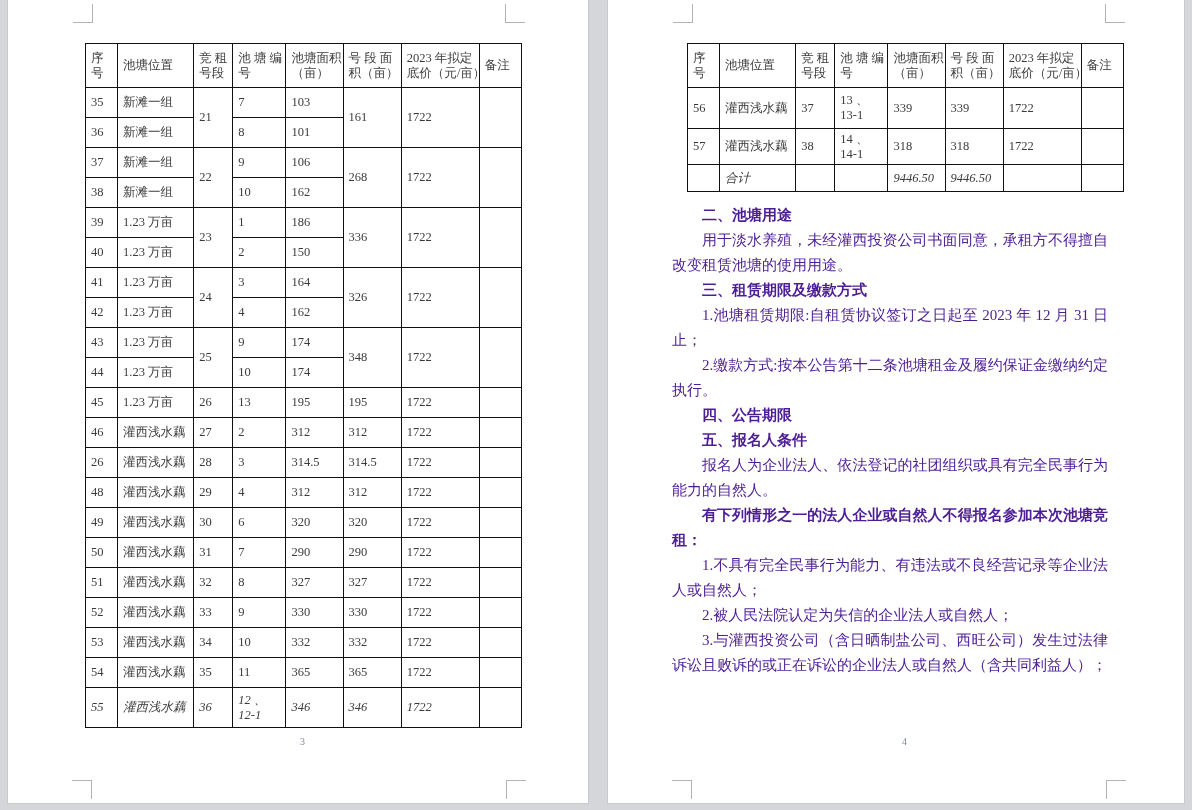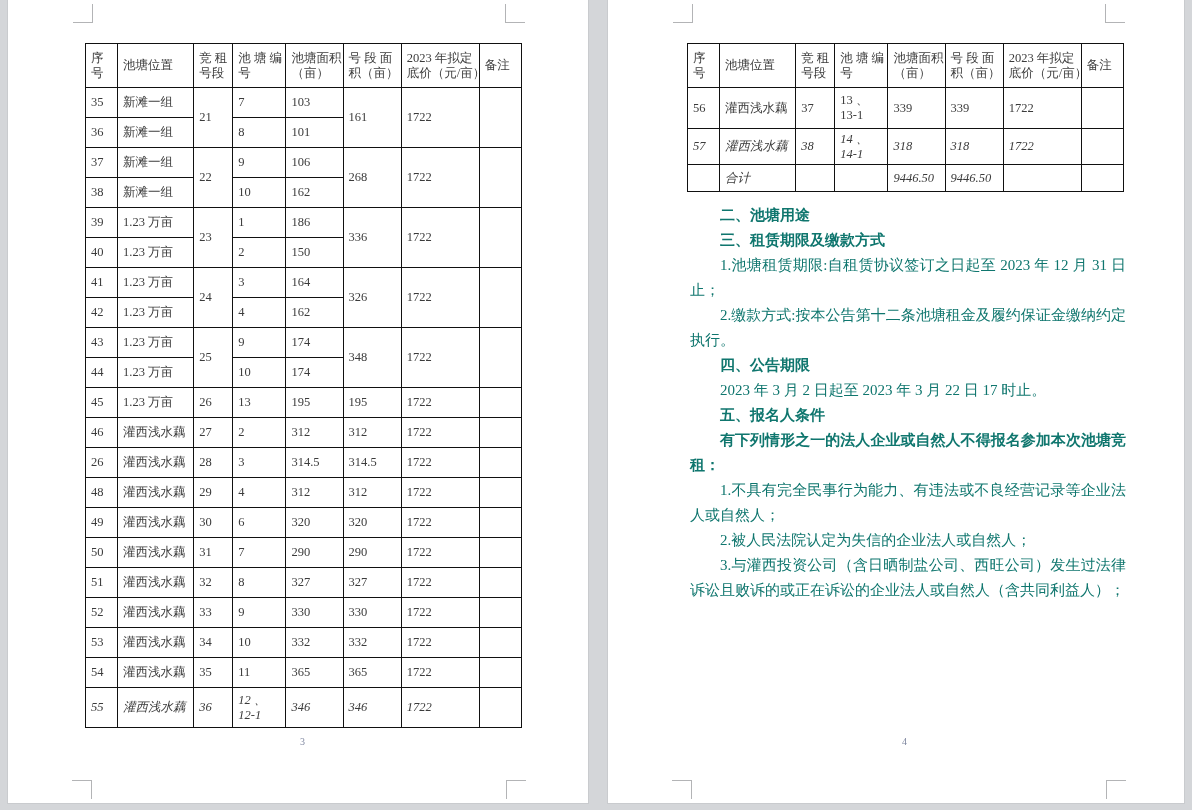--- a/index.html
+++ b/index.html
@@ -36,27 +36,27 @@
     font-size:12.5px;line-height:15px;color:#3b3b3b;
     font-weight:400;text-align:left;vertical-align:middle;
     padding:2px 5px;white-space:pre;overflow:hidden;
   }
   .col-0{width:32px}.col-1{width:76px}.col-2{width:39px}.col-3{width:53px}
   .col-4{width:57px}.col-5{width:58px}.col-6{width:78px}.col-7{width:42px}
   .pond-table thead tr{height:44px;}
   .page-left .pond-table tbody tr{height:30px;}
   .page-left .pond-table tbody tr:last-child{height:40px;font-style:italic;}
   .page-right .pond-table tbody tr{height:41px;}
-  .page-right .pond-table tbody tr:nth-child(2){height:36px;font-style:italic;}
+  .page-right .pond-table tbody tr:nth-child(2){height:36px;}
   .page-right .pond-table tbody tr:nth-child(3){height:27px;font-style:italic;}
 
   
   .bodytext{
-    position:absolute;left:82px;top:203px;width:436px;
-    font-size:15px;line-height:25px;color:#0f766e;
+    position:absolute;left:64px;top:203px;width:436px;
+    font-size:15px;line-height:25px;color:#4c1d95;
     text-align:justify;
   }
   .bodytext p{margin:0;text-indent:2em;}
   .bodytext p.bold{font-weight:700;}
 
   .pagenum{
     position:absolute;top:736px;width:435px;text-align:center;
     font-size:10px;color:#7f87a0;
   }
   .page-left .pagenum{left:77px;}
@@ -362,26 +362,27 @@
             <td></td>
             <td>9446.50</td>
             <td>9446.50</td>
             <td></td>
             <td></td>
           </tr>
         </tbody>
       </table>
     <div class="bodytext">
         <p class="para bold">二、池塘用途</p>
+        <p class="para">用于淡水养殖，未经灌西投资公司书面同意，承租方不得擅自改变租赁池塘的使用用途。</p>
         <p class="para bold">三、租赁期限及缴款方式</p>
         <p class="para">1.池塘租赁期限:自租赁协议签订之日起至 2023 年 12 月 31 日止；</p>
         <p class="para">2.缴款方式:按本公告第十二条池塘租金及履约保证金缴纳约定执行。</p>
         <p class="para bold">四、公告期限</p>
-        <p class="para">2023 年 3 月 2 日起至 2023 年 3 月 22 日 17 时止。</p>
         <p class="para bold">五、报名人条件</p>
+        <p class="para">报名人为企业法人、依法登记的社团组织或具有完全民事行为能力的自然人。</p>
         <p class="para bold">有下列情形之一的法人企业或自然人不得报名参加本次池塘竞租：</p>
         <p class="para">1.不具有完全民事行为能力、有违法或不良经营记录等企业法人或自然人；</p>
         <p class="para">2.被人民法院认定为失信的企业法人或自然人；</p>
         <p class="para">3.与灌西投资公司（含日晒制盐公司、西旺公司）发生过法律诉讼且败诉的或正在诉讼的企业法人或自然人（含共同利益人）；</p>
       </div>
     <div class="pagenum">4</div>
   </div>
 
 </div>
 

